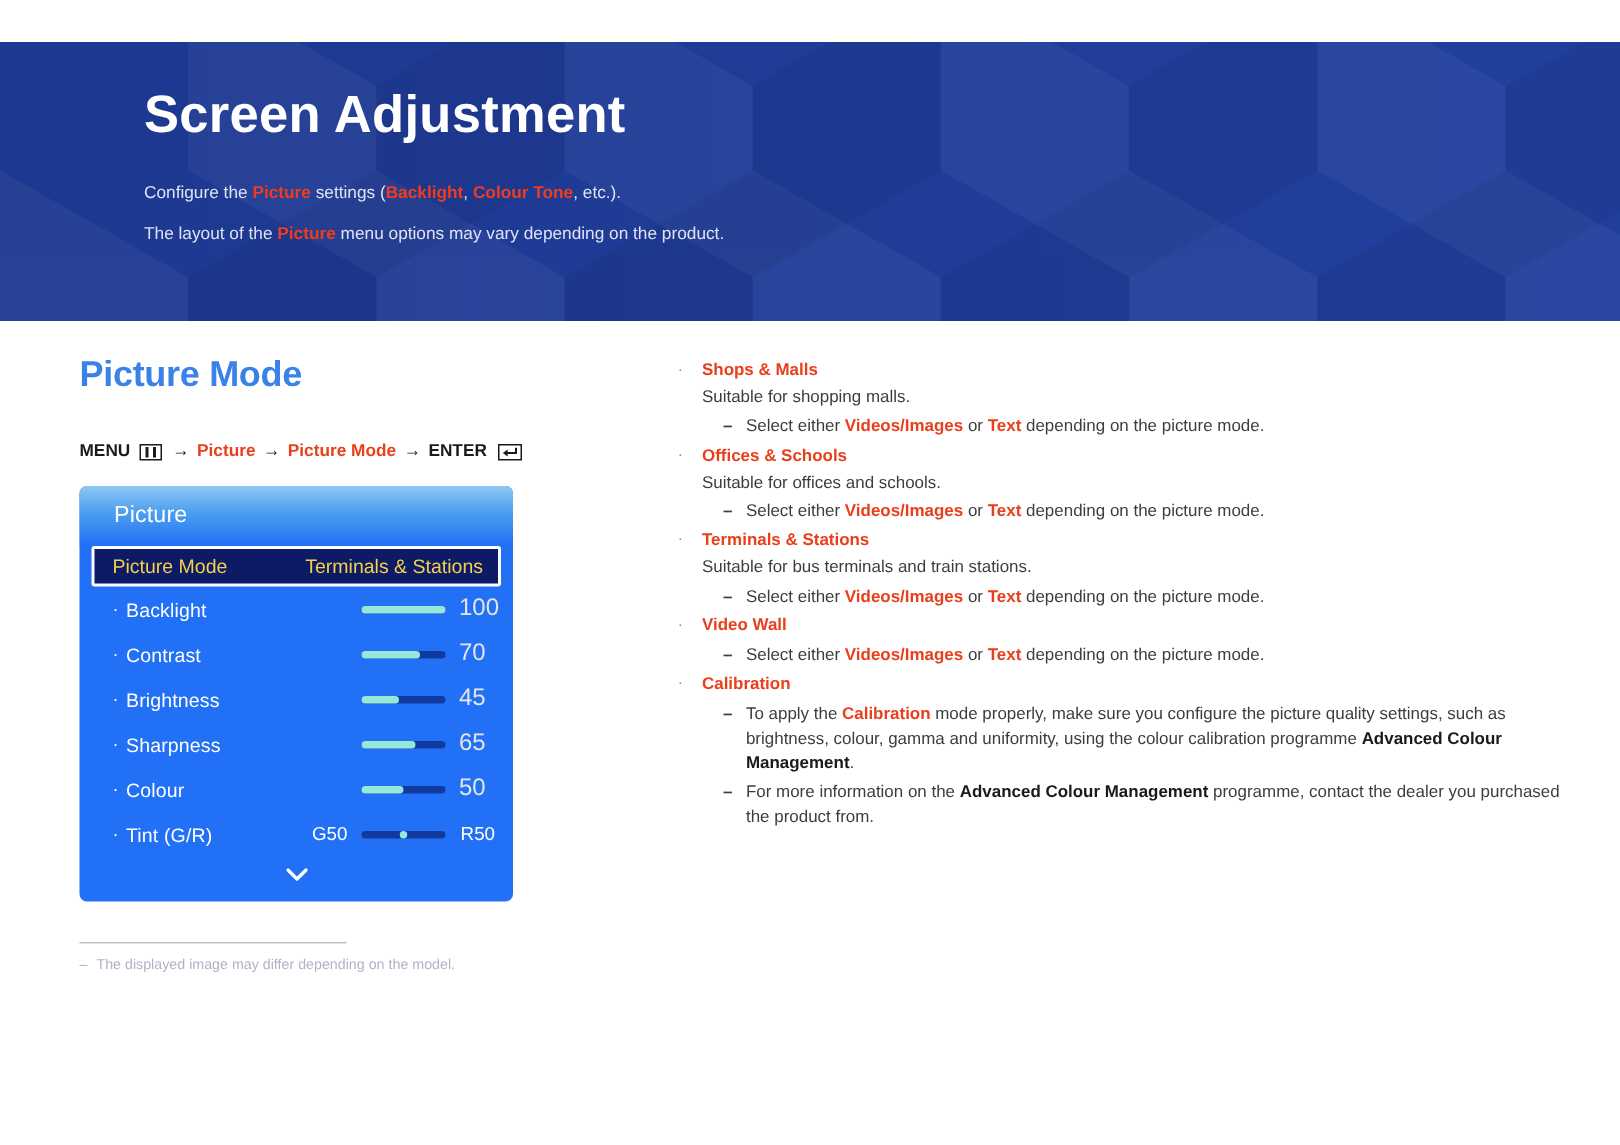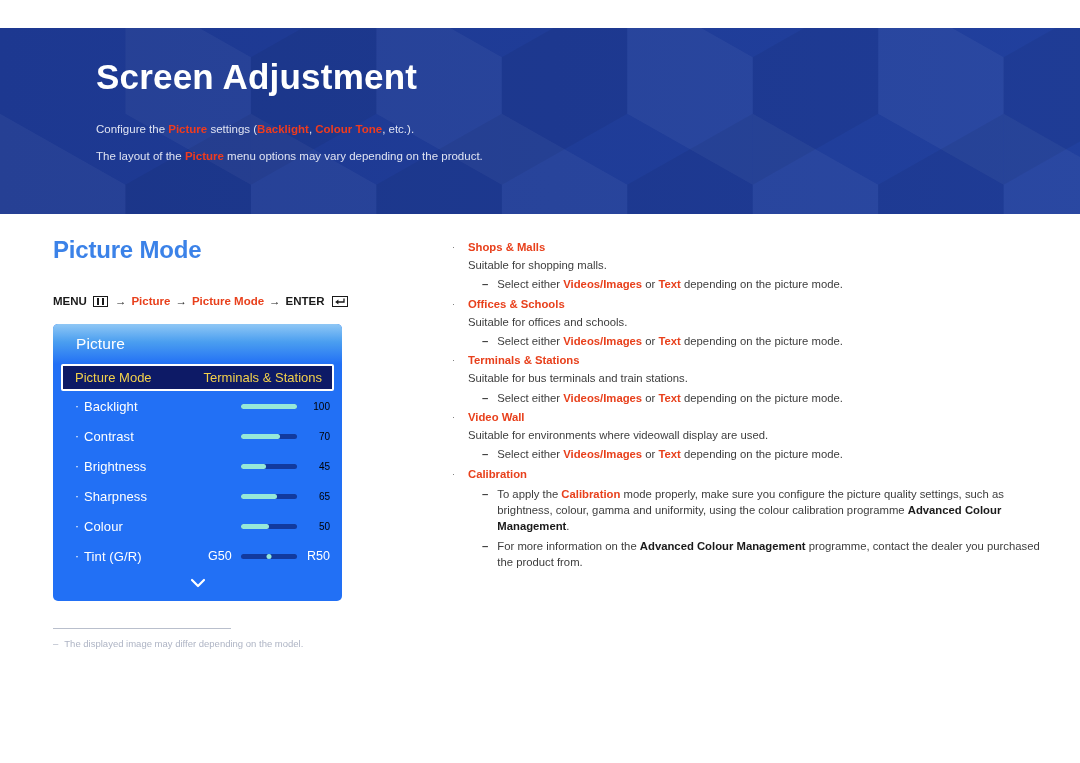--- a/index.html
+++ b/index.html
@@ -192,24 +192,23 @@
     margin-right: 9px;
     flex: none;
   }
   .slider .fill {
     position: absolute;
     left: 0; top: 0; bottom: 0;
     border-radius: 3px;
     background: #96e8d8;
   }
   .osd-row .num {
-    font-size: 10px;
-    color: #000000;
+    font-size: 16px;
+    color: #e5e5e5;
     width: 24px;
-    text-align: right;
     flex: none;
   }
   .tint-wrap {
     display: flex;
     align-items: center;
     gap: 7px;
     flex: none;
   }
   .tint-side {
     font-size: 12.5px;
@@ -501,21 +500,20 @@
           <div class="subdash">
             <span class="dash">–</span>
             <span class="txt"><span>Select either </span><b class="red" style="color: rgb(232, 64, 28);">Videos/Images</b><span> or </span><b class="red" style="color: rgb(232, 64, 28);">Text</b><span> depending on the picture mode.</span></span>
           </div>
         </div>
         <div class="bullet-block">
           <div class="bullet-head">
             <span class="bdot">·</span>
             <span class="btitle">Video Wall</span>
           </div>
-          <div class="bullet-desc">Suitable for environments where videowall display are used.</div>
           <div class="subdash">
             <span class="dash">–</span>
             <span class="txt"><span>Select either </span><b class="red" style="color: rgb(232, 64, 28);">Videos/Images</b><span> or </span><b class="red" style="color: rgb(232, 64, 28);">Text</b><span> depending on the picture mode.</span></span>
           </div>
         </div>
       </div>
 
     <div class="bullet-block">
       <div class="bullet-head">
         <span class="bdot">·</span>

